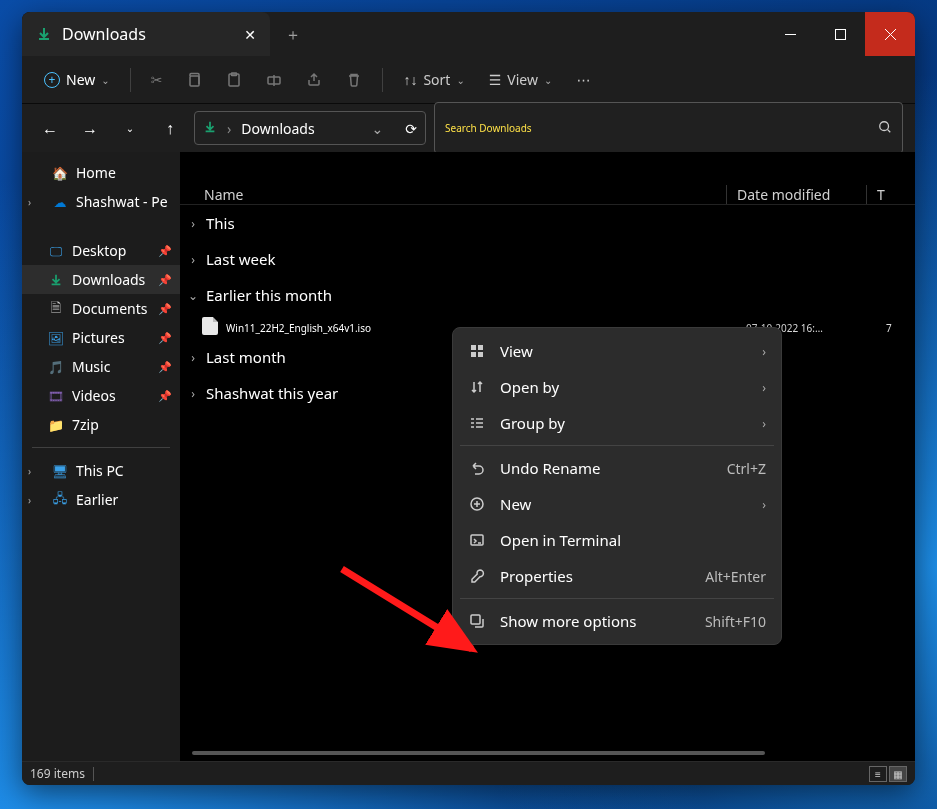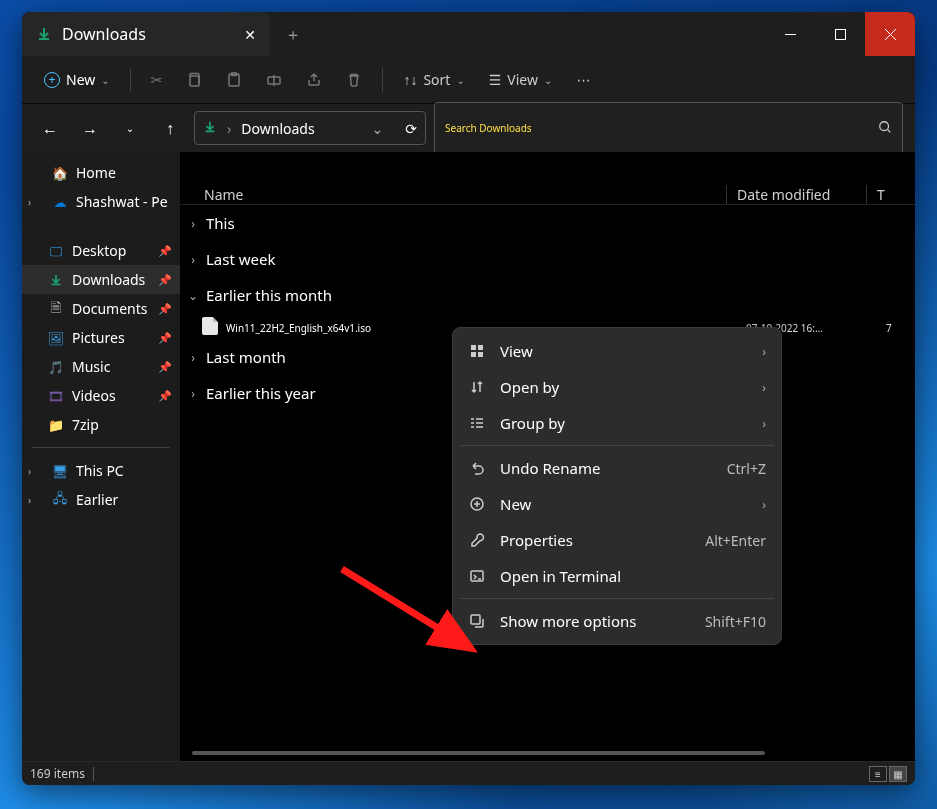--- a/index.html
+++ b/index.html
@@ -315,21 +315,21 @@
           <span class="fname">Win11_22H2_English_x64v1.iso</span>
           <span class="fdate">07-10-2022 16:…</span>
           <span class="ftype">7</span>
         </div>
         <div class="group">
           <span class="gchev">›</span>
           <span>Last month</span>
         </div>
         <div class="group">
           <span class="gchev">›</span>
-          <span>Earlier this year</span>
+          <span>Shashwat this year</span>
         </div>
         <div class="hscroll"></div>
       </div>
     </div>
   </div>
 
   <div class="status">
     <span>169 items</span>
     <span class="sdiv"></span>
     <div class="viewsw">
@@ -386,34 +386,34 @@
           <circle cx="8" cy="8" r="6"></circle>
           <path d="M8 5v6M5 8h6"></path>
         </svg>
       </span>
     <span class="mlabel">New</span>
     <span class="msub">›</span>
   </div>
   <div class="mitem">
     <span class="micn">
         <svg viewBox="0 0 16 16" fill="none" stroke="currentColor" stroke-width="1.5">
+          <rect x="2" y="3" width="12" height="10" rx="1"></rect>
+          <path d="M5 7l2 2-2 2M9 11h3"></path>
+        </svg>
+      </span>
+    <span class="mlabel">Open in Terminal</span>
+  </div>
+  <div class="mitem">
+    <span class="micn">
+        <svg viewBox="0 0 16 16" fill="none" stroke="currentColor" stroke-width="1.5">
           <path d="M11 2a3 3 0 00-2.8 4L3 11.2V14h2.8L11 8.8A3 3 0 1011 2z"></path>
         </svg>
       </span>
     <span class="mlabel">Properties</span>
     <span class="mkey">Alt+Enter</span>
-  </div>
-  <div class="mitem">
-    <span class="micn">
-        <svg viewBox="0 0 16 16" fill="none" stroke="currentColor" stroke-width="1.5">
-          <rect x="2" y="3" width="12" height="10" rx="1"></rect>
-          <path d="M5 7l2 2-2 2M9 11h3"></path>
-        </svg>
-      </span>
-    <span class="mlabel">Open in Terminal</span>
   </div>
   <div class="mdiv"></div>
   <div class="mitem">
     <span class="micn">
         <svg viewBox="0 0 16 16" fill="none" stroke="currentColor" stroke-width="1.5">
           <rect x="2" y="2" width="9" height="9" rx="1"></rect>
           <path d="M6 14h7c.5 0 1-.5 1-1V6"></path>
         </svg>
       </span>
     <span class="mlabel">Show more options</span>

